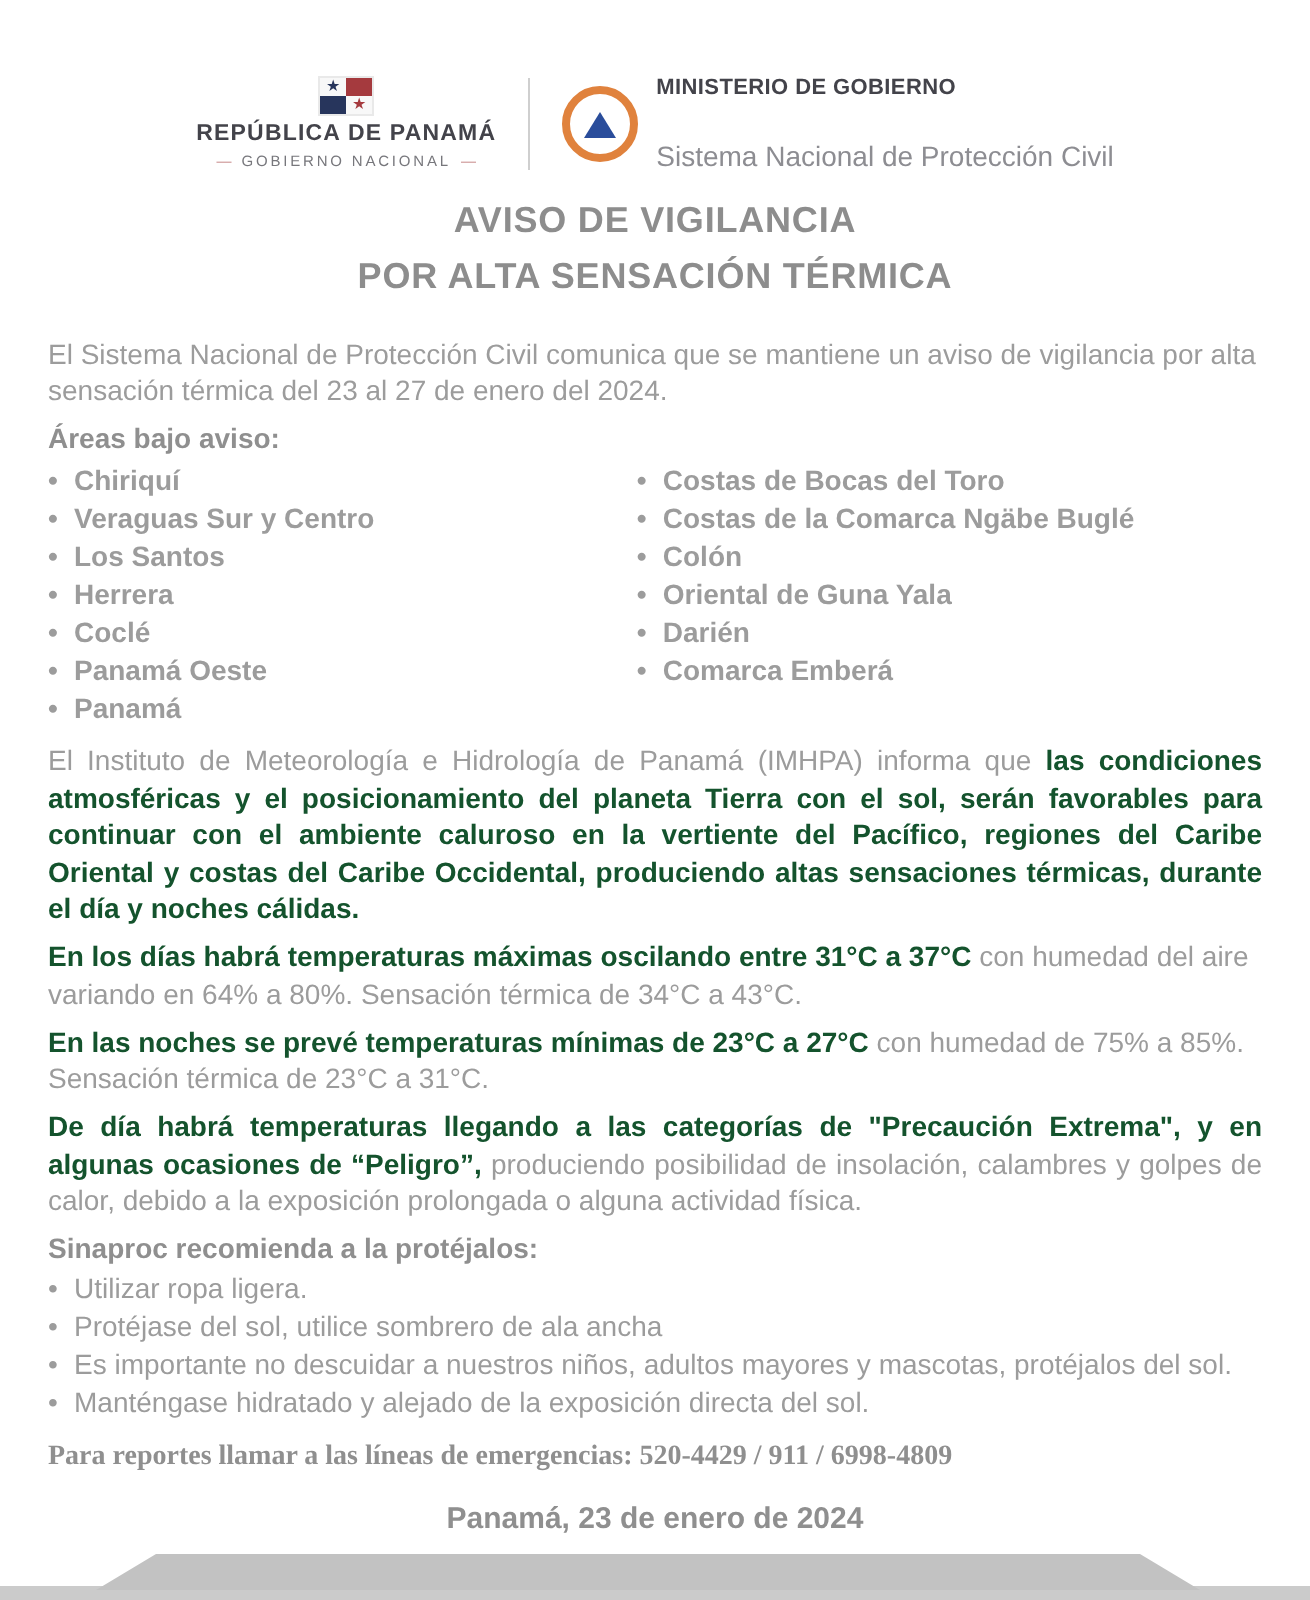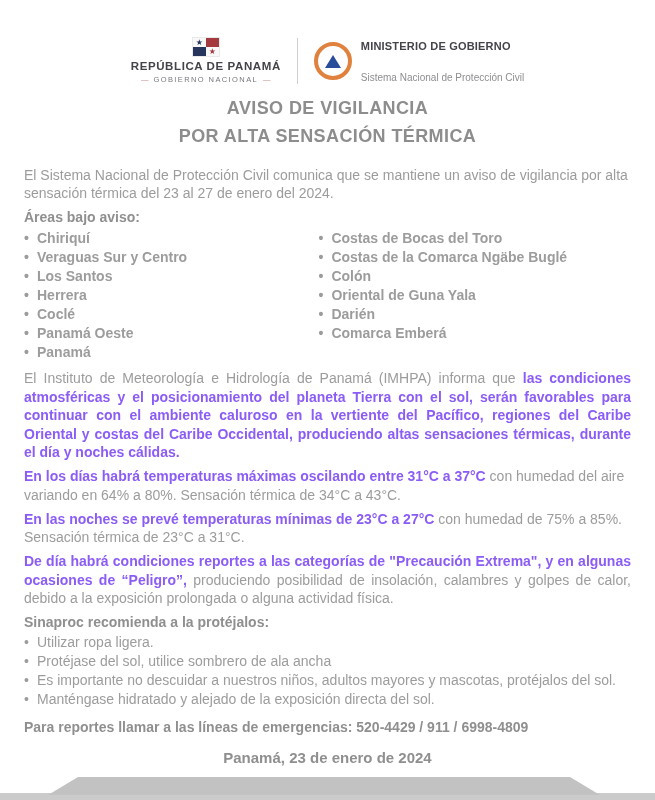--- a/index.html
+++ b/index.html
@@ -57,53 +57,53 @@
     display:flex;align-items:center;justify-content:center;
     box-sizing:border-box;
   }
   .emblem .tri{
     width:0;height:0;
     border-left:8px solid transparent;
     border-right:8px solid transparent;
     border-bottom:13px solid #2a4d9b;
   }
   .min-line{font-size:11px;font-weight:bold;color:#43434a;letter-spacing:.2px;}
-  .sys-line{font-size:10px;color:#8d8d92;margin-top:20px;}
+  .sys-line{font-size:14px;color:#8d8d92;margin-top:20px;}
   
   .title{
     margin:10px 0 6px;
     text-align:center;
     font-size:18px;line-height:28px;
     font-weight:bold;color:#8d8d8d;
     letter-spacing:.4px;
   }
   
   .main{padding:4px 24px 0;font-size:14px;line-height:18.5px;}
   .main p{margin:5.5px 0;}
   .bold{font-weight:bold;color:#8f8f8f;}
-  strong{font-weight:bold;color:#8b5cf6;}
+  strong{font-weight:bold;color:#14532d;}
   .justify{text-align:justify;}
   .heading{margin-bottom:1px !important;}
   .columns{display:flex;}
   .col{list-style:none;margin:1px 0 2px;padding:0;font-weight:bold;}
   .col.left{width:48.5%;}
   .col li{
     position:relative;
     padding-left:13px;
     line-height:19px;
   }
   .col li::before{
     content:"•";
     position:absolute;left:0;top:0;
     color:#9c9c9c;
   }
   .recs{list-style:none;margin:1px 0 2px;padding:0;}
   .recs li{position:relative;padding-left:13px;line-height:19px;}
   .recs li::before{content:"•";position:absolute;left:0;top:0;color:#9c9c9c;}
-  .emergency{font-weight:bold;color:#8f8f8f;margin-top:9px !important;}
+  .emergency{font-weight:bold;color:#8f8f8f;margin-top:9px !important;font-family:Liberation Serif, serif;}
   .dateline{
     text-align:center;
     font-weight:bold;color:#8f8f8f;
     font-size:15px;
     margin-top:13px !important;
   }
   
   .footer{position:absolute;left:0;bottom:0;width:655px;height:30px;}
   .footer .strip{position:absolute;left:0;bottom:0;width:100%;height:7px;background:#cbcbcb;}
   .footer .trap{
@@ -178,21 +178,21 @@
         <li><span>Comarca Emberá</span></li>
       </ul>
     </div>
 
     <p class="justify"><span>El Instituto de Meteorología e Hidrología de Panamá (IMHPA) informa que </span><strong>las condiciones atmosféricas y el posicionamiento del planeta Tierra con el sol, serán favorables para continuar con el ambiente caluroso en la vertiente del Pacífico, regiones del Caribe Oriental y costas del Caribe Occidental, produciendo altas sensaciones térmicas, durante el día y noches cálidas.</strong></p>
 
     <p><strong>En los días habrá temperaturas máximas oscilando entre 31°C a 37°C</strong><span> con humedad del aire variando en 64% a 80%. Sensación térmica de 34°C a 43°C.</span></p>
 
     <p><strong>En las noches se prevé temperaturas mínimas de 23°C a 27°C</strong><span> con humedad de 75% a 85%. Sensación térmica de 23°C a 31°C.</span></p>
 
-    <p class="justify"><strong>De día habrá condiciones reportes a las categorías de "Precaución Extrema", y en algunas ocasiones de “Peligro”,</strong><span> produciendo posibilidad de insolación, calambres y golpes de calor, debido a la exposición prolongada o alguna actividad física.</span></p>
+    <p class="justify"><strong>De día habrá temperaturas llegando a las categorías de "Precaución Extrema", y en algunas ocasiones de “Peligro”,</strong><span> produciendo posibilidad de insolación, calambres y golpes de calor, debido a la exposición prolongada o alguna actividad física.</span></p>
 
     <p class="bold heading">Sinaproc recomienda a la protéjalos:</p>
 
     <ul class="recs">
       <li><span>Utilizar ropa ligera.</span></li>
       <li><span>Protéjase del sol, utilice sombrero de ala ancha</span></li>
       <li><span>Es importante no descuidar a nuestros niños, adultos mayores y mascotas, protéjalos del sol.</span></li>
       <li><span>Manténgase hidratado y alejado de la exposición directa del sol.</span></li>
     </ul>
 

